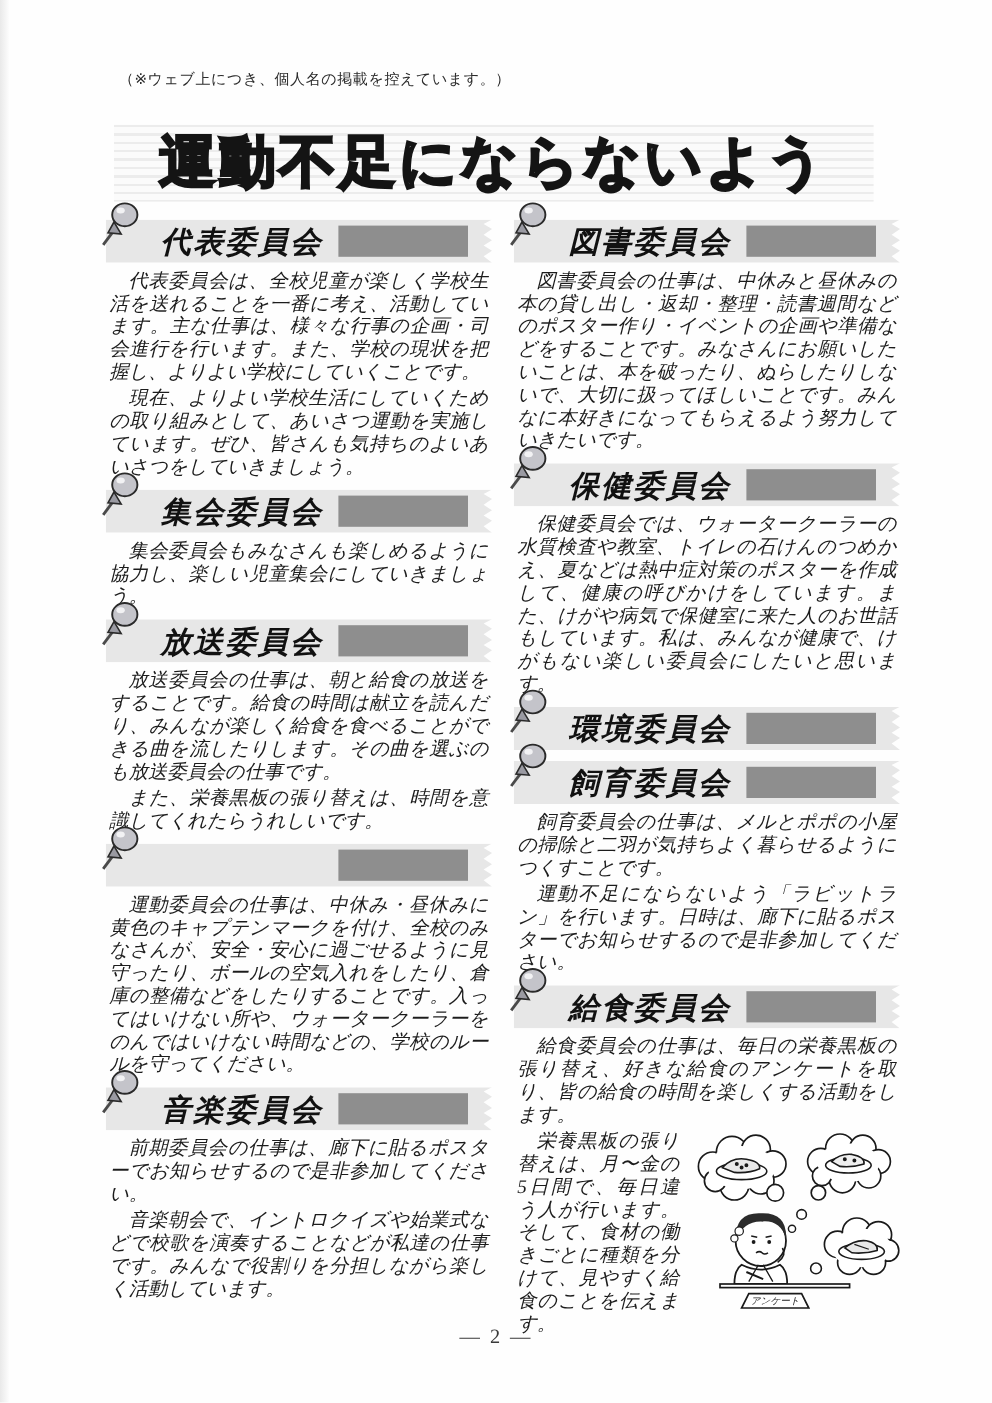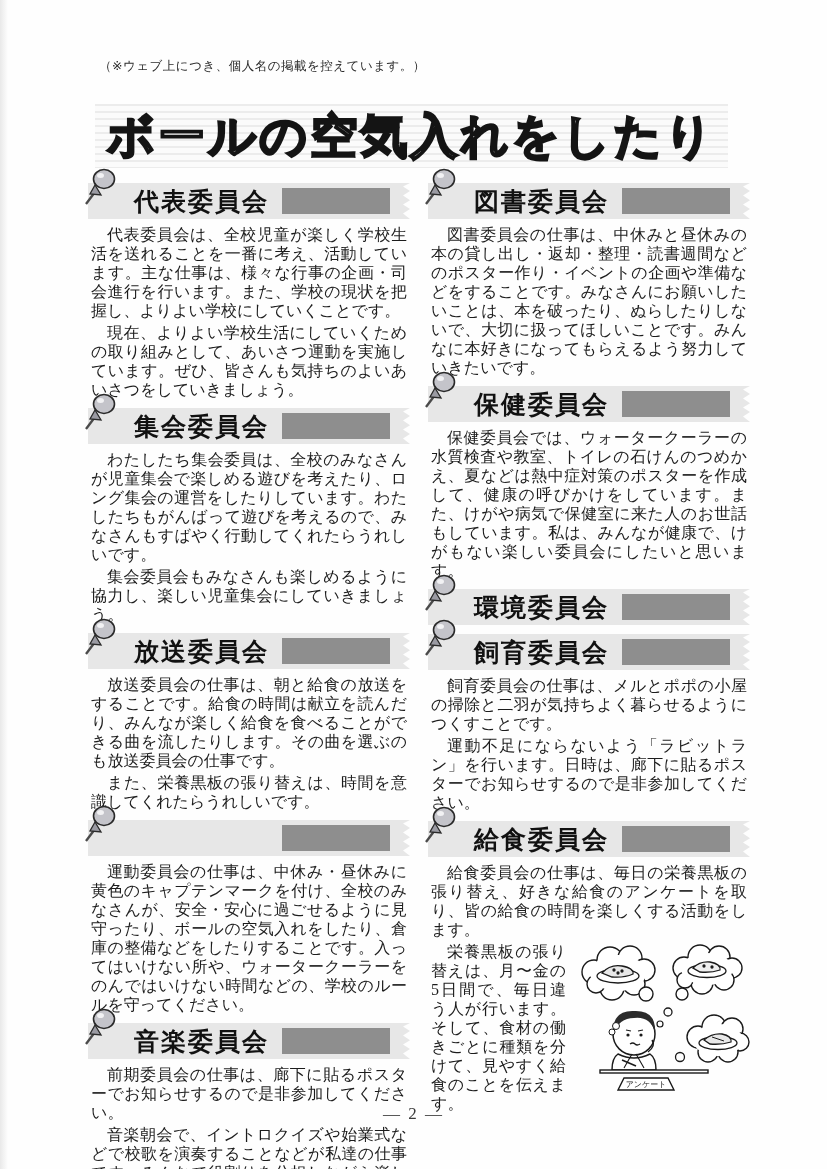--- a/index.html
+++ b/index.html
@@ -27,21 +27,21 @@
     font-family:"DejaVu Sans","Liberation Sans",sans-serif;
     font-weight:bold;font-size:47px;line-height:64px;white-space:nowrap;
     color:#ffffff;-webkit-text-stroke:2.4px #141414;letter-spacing:3px;
     text-shadow:0 0 1px #141414;
   }
   .content{
     position:absolute;left:88px;top:183px;width:662px;
     display:flex;gap:18px;
   }
   .col{width:322px;flex:0 0 322px;}
-  .committee{margin-bottom:9px;position:relative;}
+  .committee{margin-bottom:9px;position:relative;font-style:italic;}
   .bar{
     position:relative;height:36px;background:#e7e7e7;margin-bottom:6px;
     clip-path:polygon(0 0,100% 0,calc(100% - 7px) 10%,100% 22%,calc(100% - 7px) 35%,100% 48%,calc(100% - 7px) 60%,100% 72%,calc(100% - 7px) 85%,100% 100%,0 100%);
   }
   .committee-title{
     position:absolute;left:46px;top:2px;
     font-family:"DejaVu Sans","Liberation Sans",sans-serif;
     font-weight:bold;font-size:25px;letter-spacing:2px;color:#111;
   }
   .redact{
@@ -64,21 +64,21 @@
   svg{display:block;}
 </style>
 </head>
 <body>
 
 <div class="page">
 
   <div class="web-note">（※ウェブ上につき、個人名の掲載を控えています。）</div>
 
   <div class="banner">
-    <div class="banner-title">ボールの空気入れをしたり</div>
+    <div class="banner-title">運動不足にならないよう</div>
   </div>
 
   <div class="content">
 
     <div class="col">
 
       <section class="committee">
         <div class="bar">
           <span class="committee-title">代表委員会</span>
           <span class="redact"></span>
@@ -104,21 +104,20 @@
         </div>
         <span class="pin">
           <svg viewBox="0 0 36 40" width="36" height="40">
               <path d="M13 25 L4 37" stroke="#4a4a4a" stroke-width="2.4" fill="none"></path>
               <path d="M13 18 L8 27 L19 28 Z" fill="#9a9aa2" stroke="#2a2a2a" stroke-width="1.3"></path>
               <ellipse cx="22" cy="12" rx="10.5" ry="9.5" fill="#c4c4ca" stroke="#2a2a2a" stroke-width="1.6"></ellipse>
               <ellipse cx="18.5" cy="8.5" rx="3.5" ry="2.5" fill="#f2f2f4"></ellipse>
             </svg>
         </span>
         <div class="body-text">
-          <p>わたしたち集会委員は、全校のみなさんが児童集会で楽しめる遊びを考えたり、ロング集会の運営をしたりしています。わたしたちもがんばって遊びを考えるので、みなさんもすばやく行動してくれたらうれしいです。</p>
           <p>集会委員会もみなさんも楽しめるように協力し、楽しい児童集会にしていきましょう。</p>
         </div>
       </section>
 
       <section class="committee">
         <div class="bar">
           <span class="committee-title">放送委員会</span>
           <span class="redact"></span>
         </div>
         <span class="pin">

